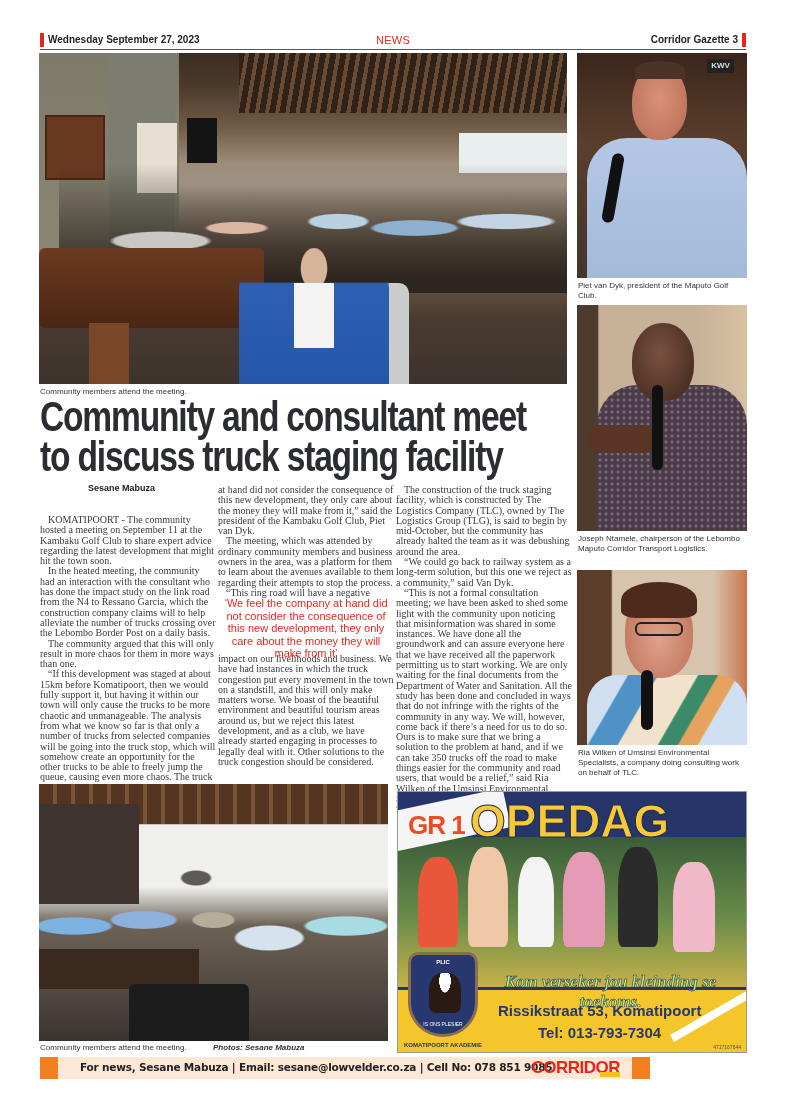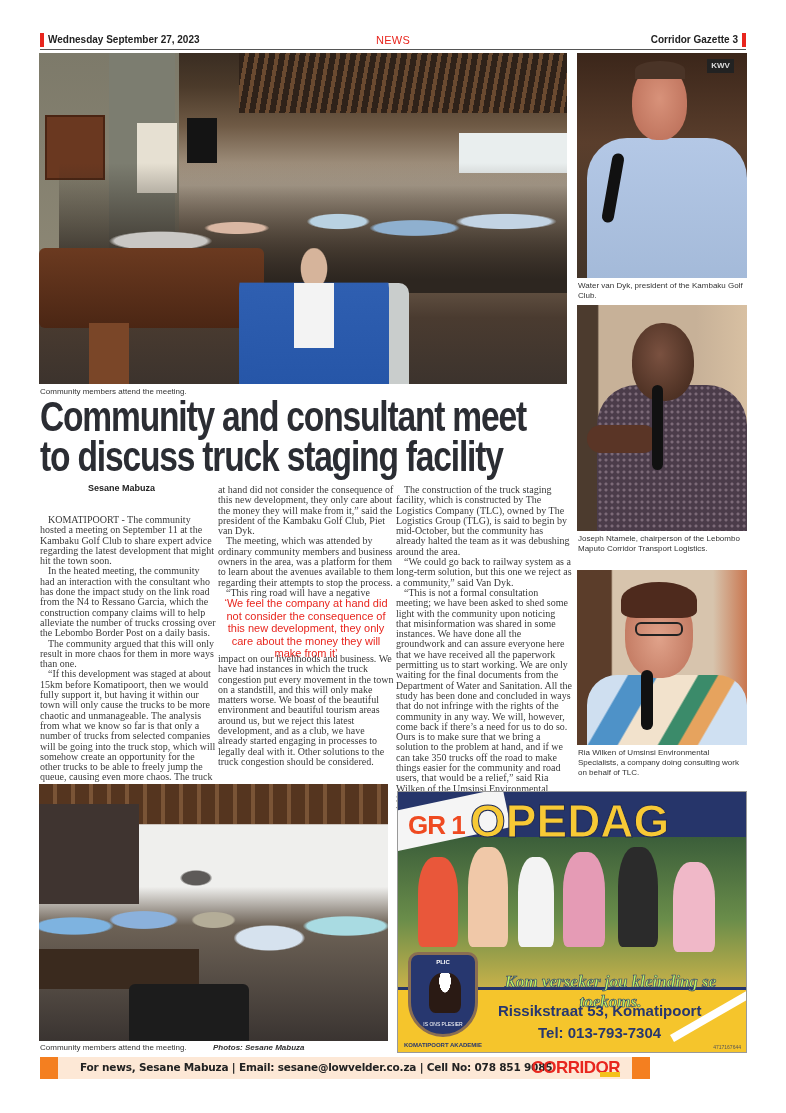--- a/index.html
+++ b/index.html
@@ -146,21 +146,21 @@
 </div>
 <div class="cap" style="left:40px; top:387px;">Community members attend the meeting.</div>
 
 <div class="photo p-piet">
   <div class="ph kwv">KWV</div>
   <div class="ph body"></div>
   <div class="ph head"></div>
   <div class="ph hair"></div>
   <div class="ph mic"></div>
 </div>
-<div class="cap" style="left:578px; top:281px; width:170px;">Water van Dyk, president of the Kambaku Golf Club.</div>
+<div class="cap" style="left:578px; top:281px; width:170px;">Piet van Dyk, president of the Maputo Golf Club.</div>
 
 <div class="photo p-joseph">
   <div class="ph body"></div>
   <div class="ph head"></div>
   <div class="ph hand"></div>
   <div class="ph mic"></div>
 </div>
 <div class="cap" style="left:578px; top:534px; width:170px;">Joseph Ntamele, chairperson of the Lebombo Maputo Corridor Transport Logistics.</div>
 
 <div class="photo p-ria">

